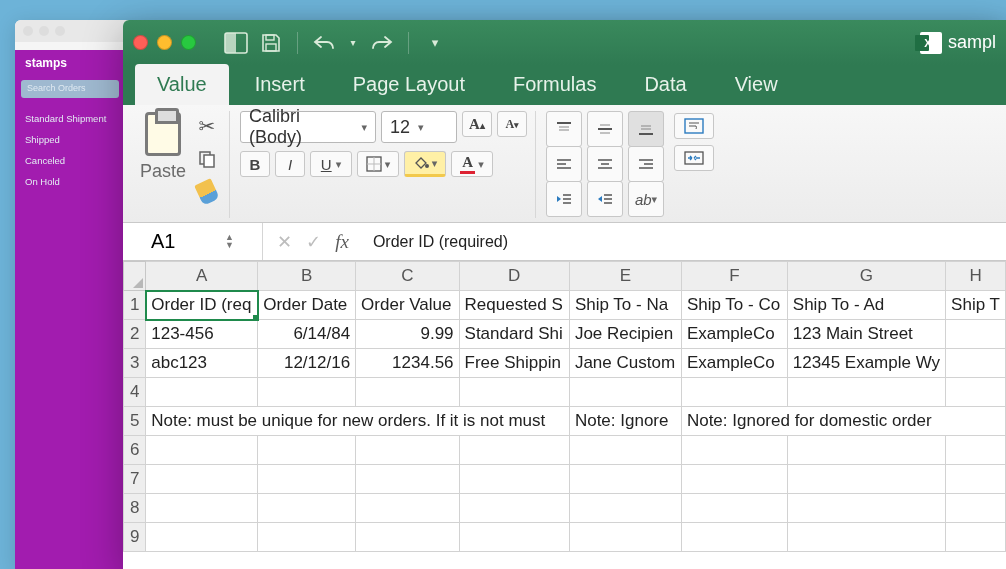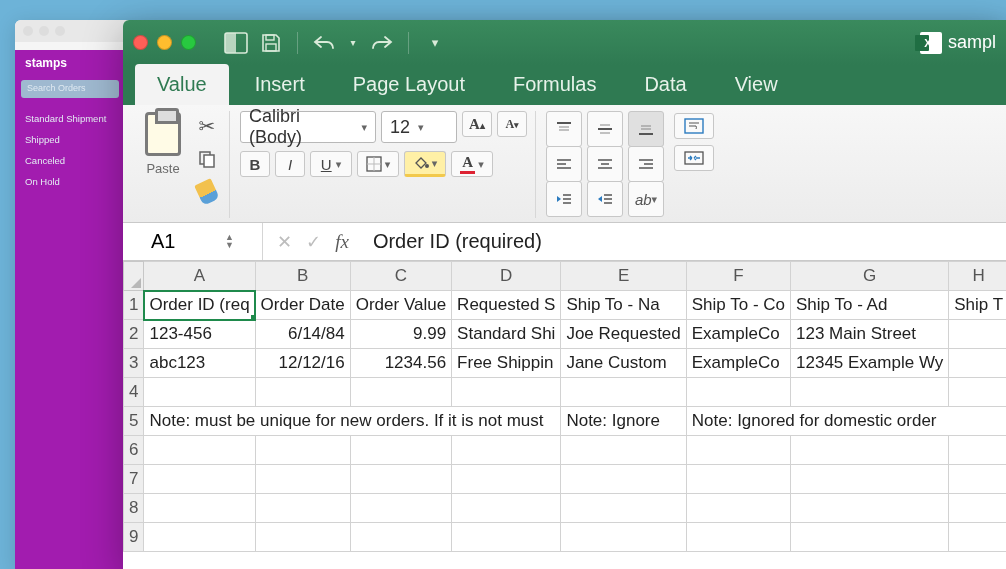--- a/index.html
+++ b/index.html
@@ -27,40 +27,40 @@
   .excel-icon span{position:relative;color:#fff;left:-3px;font-size:11px;}
   
   .ribbon-tabs { height:40px; background:#2f7a52; display:flex; align-items:flex-end; padding-left:12px; gap:4px; }
   .tab { padding:9px 22px 9px; color:#e7f2ea; font-size:20px; cursor:pointer; border-radius:4px 4px 0 0; }
   .tab.active { background:#f3f3f3; color:#2f7a52; font-weight:500; }
   
   .ribbon { height:118px; background:linear-gradient(#f7f7f7,#ececec); border-bottom:1px solid #c9c9c9; display:flex; padding:6px 8px 4px; gap:2px; }
   .group { display:flex; flex-direction:column; justify-content:space-between; padding:0 8px; border-right:1px solid #d7d7d7; }
   .group:last-child{border-right:none;}
   .group-body{display:flex;gap:6px;align-items:flex-start;}
-  .group-label{font-size:13px;color:#6b6b6b;text-align:center;padding-top:2px;}
+  .group-label{font-size:18px;color:#6b6b6b;text-align:center;padding-top:2px;}
   .bigbtn { width:48px; display:flex; flex-direction:column; align-items:center; gap:2px; cursor:pointer; }
   .bigbtn .ic{width:40px;height:46px;display:flex;align-items:center;justify-content:center;}
   .vcol{display:flex;flex-direction:column;gap:7px;padding-top:2px;}
   .smbtn{width:30px;height:26px;border:1px solid #c7c7c7;border-radius:3px;background:#fafafa;display:flex;align-items:center;justify-content:center;cursor:pointer;font-size:15px;color:#444;}
   .smbtn.naked{border:none;background:transparent;width:28px;}
   .combo{height:32px;border:1px solid #b8b8b8;border-radius:3px;background:#fff;display:flex;align-items:center;padding:0 8px;font-size:18px;color:#333;gap:8px;cursor:pointer;}
   .chev{font-size:11px;color:#666;}
   .row{display:flex;gap:5px;}
   .grid3{display:grid;grid-template-columns:repeat(3,36px);grid-auto-rows:30px;gap:5px;}
   .grid3 .smbtn{width:36px;height:36px;}
   .active-tool{background:#e0e0e0;}
   
   .fbar{height:38px;border-bottom:1px solid #c9c9c9;display:flex;align-items:center;background:#fff;}
   .namebox{width:140px;height:100%;border-right:1px solid #d5d5d5;display:flex;align-items:center;padding:0 28px;font-size:20px;gap:10px;}
   .stepper{display:flex;flex-direction:column;gap:1px;margin-left:auto;}
   .stepper span{font-size:9px;color:#777;line-height:7px;cursor:pointer;}
   .fbar-btns{display:flex;align-items:center;gap:14px;padding:0 14px;color:#bdbdbd;font-size:18px;}
   .fx{font-style:italic;font-family:Georgia,serif;color:#5a5a5a;font-size:19px;}
-  .fcontent{flex:1;padding:0 10px;font-size:20px;color:#222;}
+  .fcontent{flex:1;padding:0 10px;font-size:16px;color:#222;}
   
   .sheet{position:relative;background:#fff;}
   table{border-collapse:collapse;table-layout:fixed;}
   th,td{border:1px solid #d2d2d2;height:29px;font-size:17px;color:#222;padding:0 5px;overflow:hidden;white-space:nowrap;text-align:left;font-weight:400;}
   .corner{width:35px;background:#eee;border:1px solid #c7c7c7;position:relative;}
   .corner::after{content:"";position:absolute;right:2px;bottom:2px;border-left:10px solid transparent;border-bottom:10px solid #b8b8b8;}
   th.colh{background:#eee;text-align:center;width:118px;color:#555;}
   th.rowh{background:#eee;text-align:center;width:35px;color:#555;}
   .sel{outline:2px solid #1f8a4c;outline-offset:-1px;position:relative;}
   .sel::after{content:"";position:absolute;right:-3px;bottom:-3px;width:7px;height:7px;background:#1f8a4c;}
@@ -356,21 +356,21 @@
         <td>Ship To - Co</td>
         <td>Ship To - Ad</td>
         <td>Ship T</td>
       </tr>
       <tr>
         <th class="rowh">2</th>
         <td>123-456</td>
         <td class="r">6/14/84</td>
         <td class="r">9.99</td>
         <td>Standard Shi</td>
-        <td>Joe Requested</td>
+        <td>Joe Recipien</td>
         <td>ExampleCo</td>
         <td>123 Main Street</td>
         <td></td>
       </tr>
       <tr>
         <th class="rowh">3</th>
         <td>abc123</td>
         <td class="r">12/12/16</td>
         <td class="r">1234.56</td>
         <td>Free Shippin</td>

